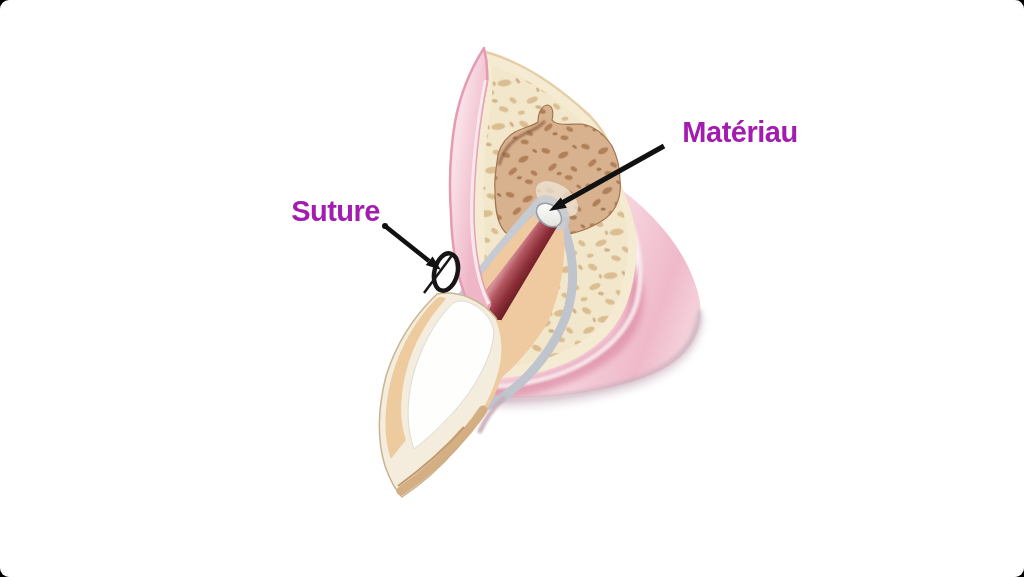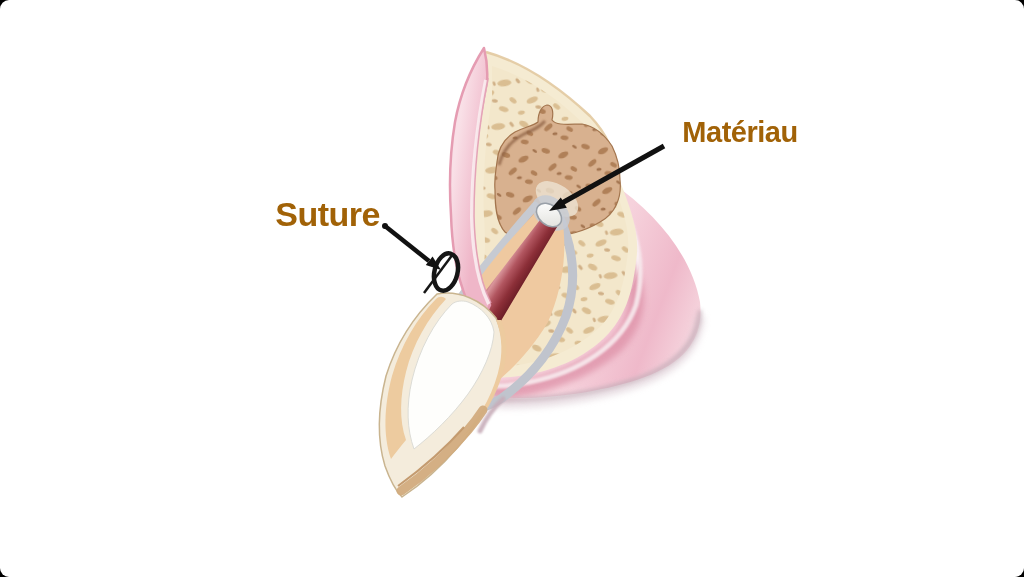--- a/index.html
+++ b/index.html
@@ -1,20 +1,20 @@
 <!DOCTYPE html>
 <html><head>
 <meta charset="utf-8">
 <style>
   html,body{margin:0;padding:0;width:1024px;height:577px;background:#000;overflow:hidden;
     font-family:"Liberation Sans", sans-serif;}
   #frame{position:absolute;inset:0;background:#fff;border-radius:9px;overflow:hidden;}
   #art{position:absolute;left:0;top:0;}
-  .label{position:absolute;color:#a16207;font-weight:bold;letter-spacing:-0.5px;}
-  #suture-label{left:250px;top:195px;width:130px;text-align:right;font-size:34px;}
+  .label{position:absolute;color:#a21caf;font-weight:bold;letter-spacing:-0.5px;}
+  #suture-label{left:250px;top:195px;width:130px;text-align:right;font-size:29px;}
   #mat-label{left:648px;top:114px;width:184px;text-align:center;font-size:29px;line-height:37px;}
   .label span{display:block;}
 </style>
 </head>
 <body>
 
 <div id="frame">
 
   <svg id="art" width="1024" height="577" viewBox="0 0 1024 577">
     <defs>

